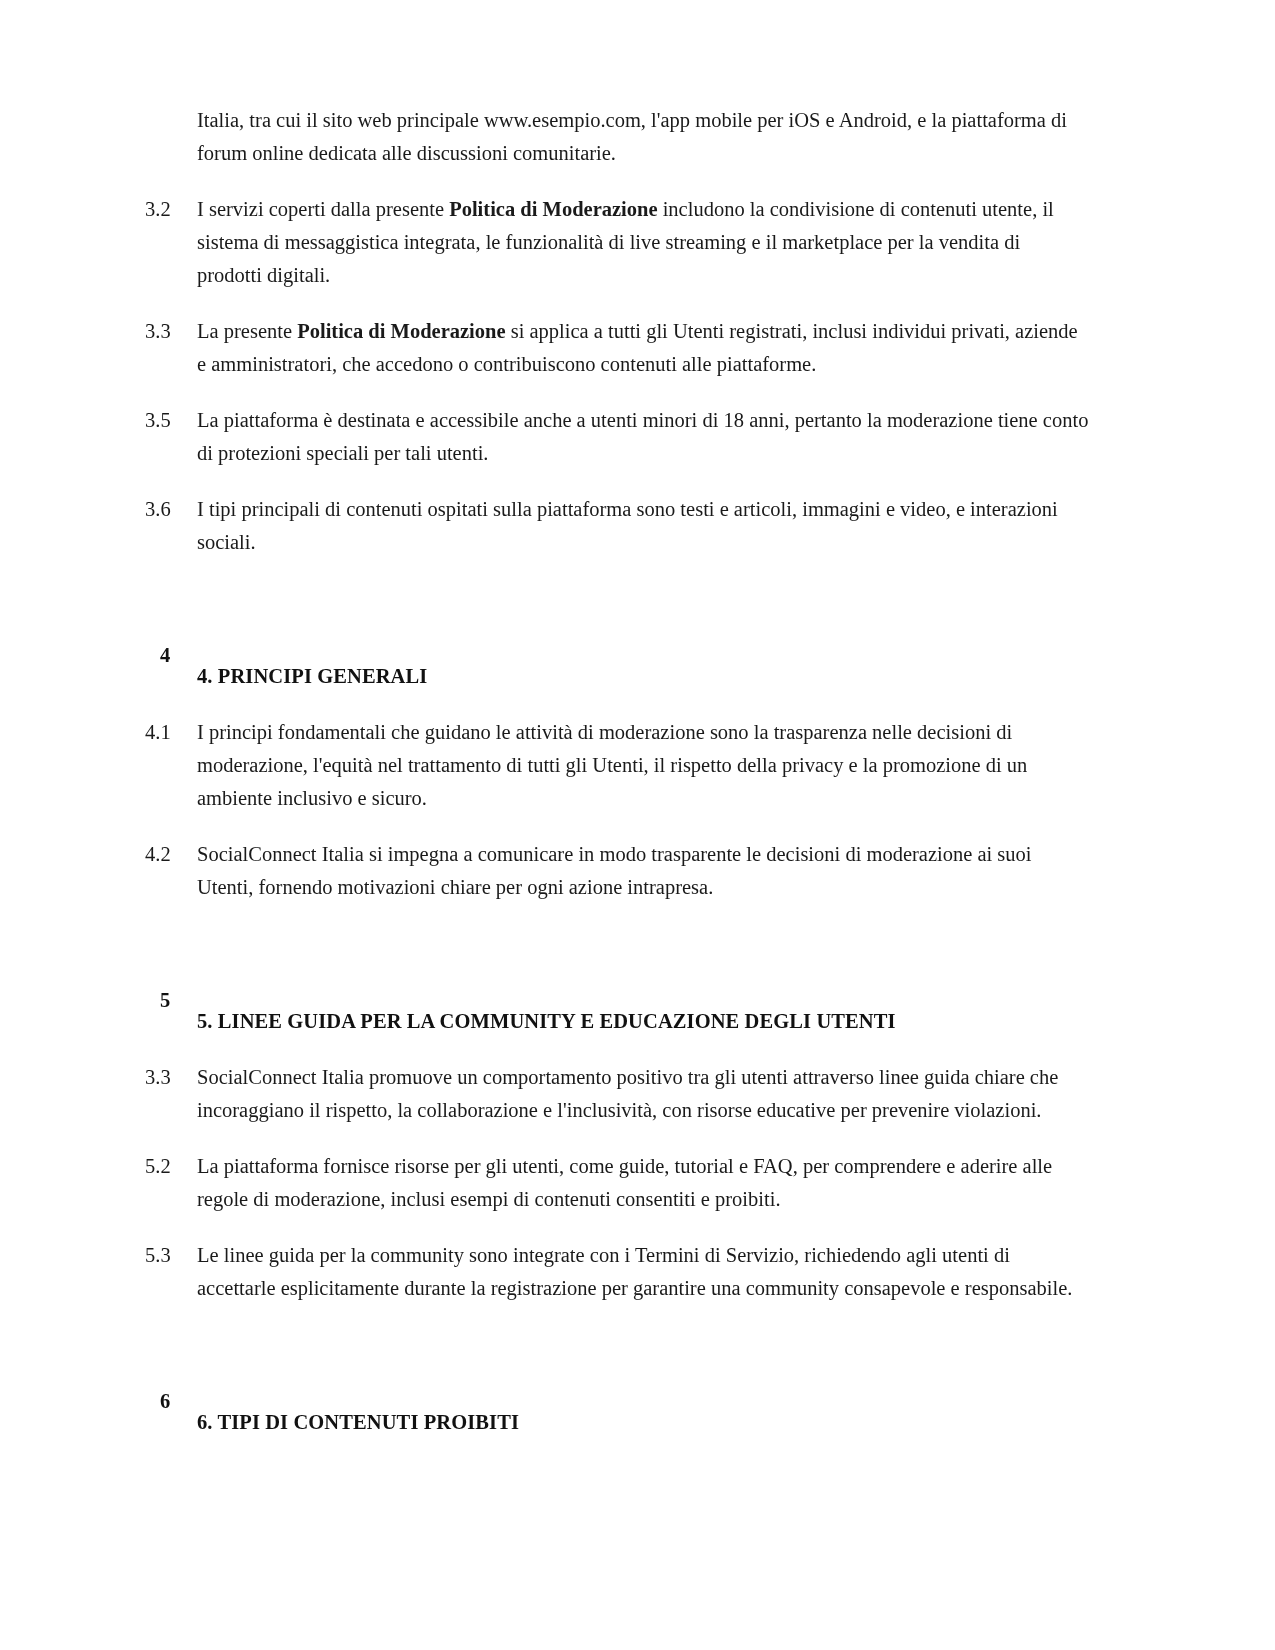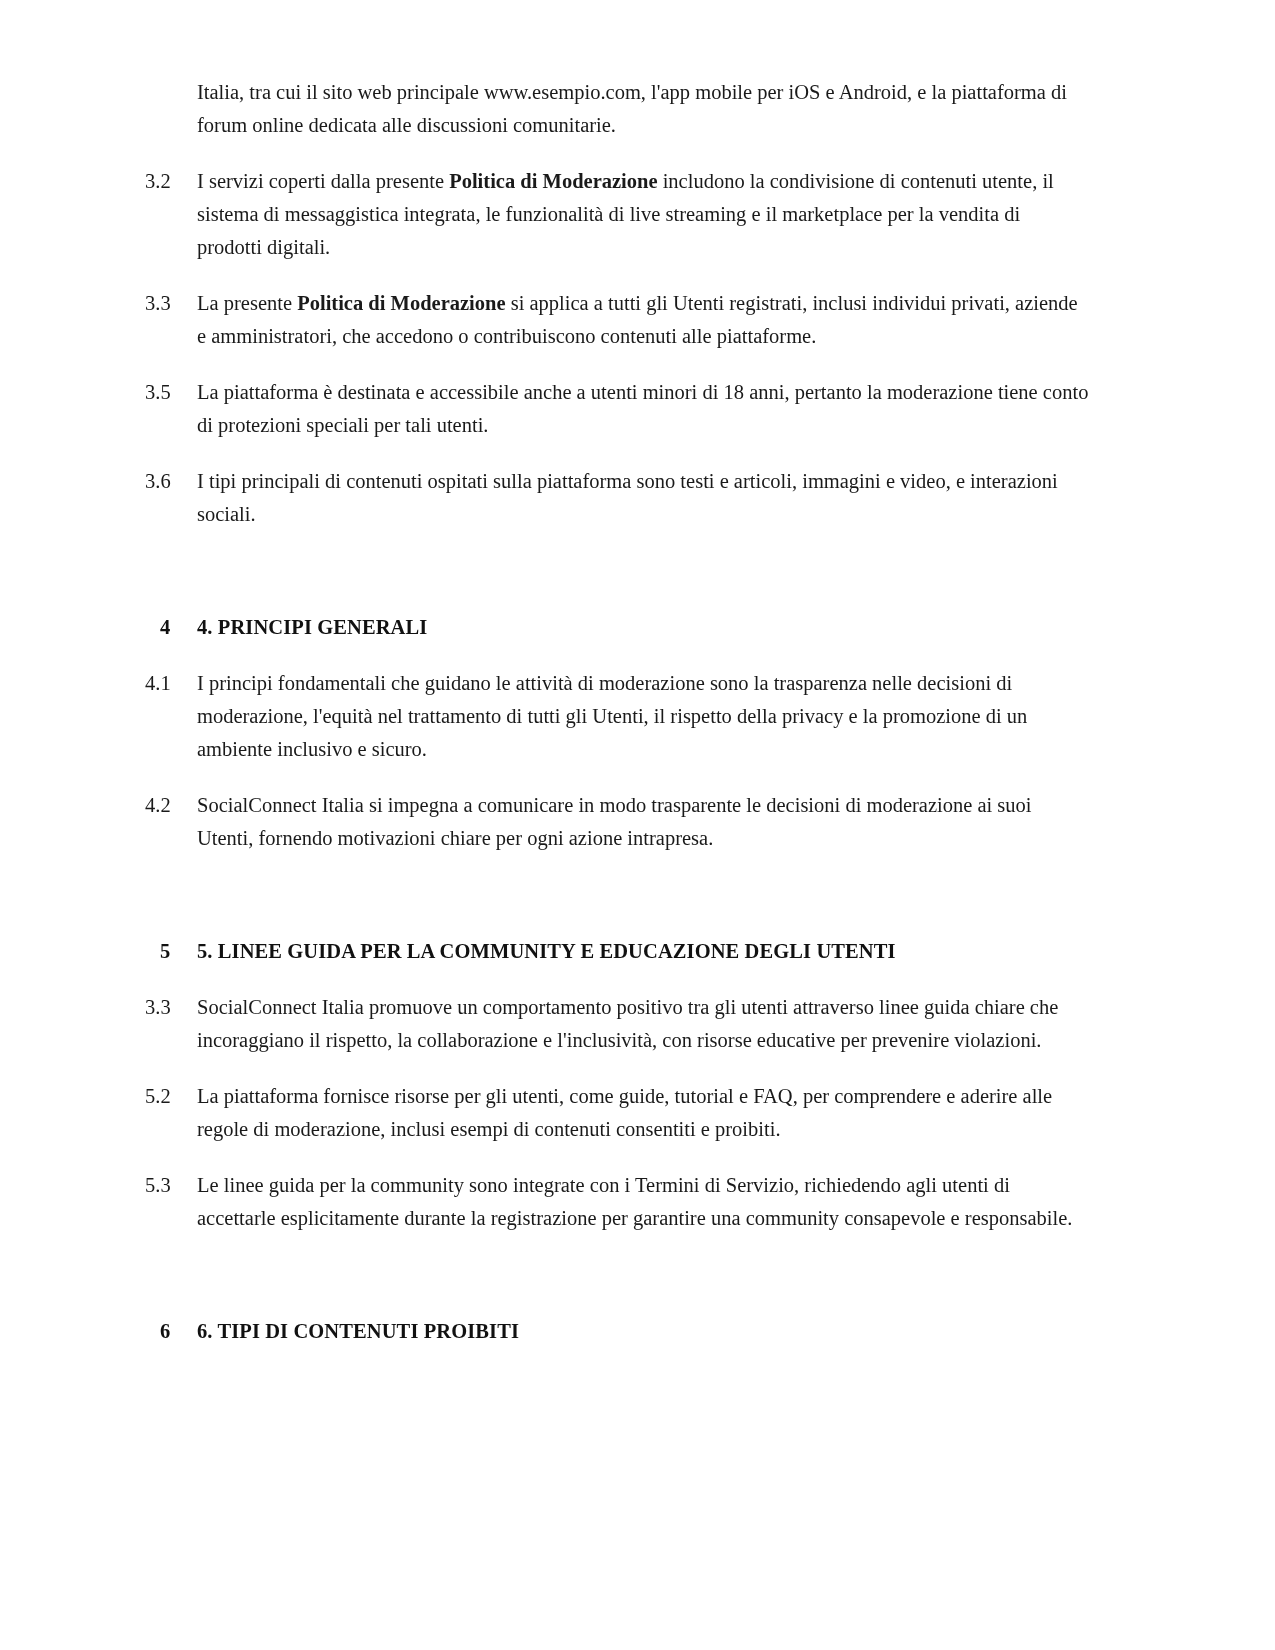--- a/index.html
+++ b/index.html
@@ -12,21 +12,21 @@
     height: 1650px;
     font-family: "Liberation Serif", "DejaVu Serif", serif;
     color: #1a1a1a;
     -webkit-font-smoothing: antialiased;
   }
   .page {
     position: relative;
     width: 1275px;
     height: 1650px;
     box-sizing: border-box;
-    padding: 76px 185px 0 145px;
+    padding: 104px 185px 0 145px;
     background: #ffffff;
   }
 
   
   .clause {
     display: flex;
     align-items: flex-start;
     margin: 0 0 23px 0;
   }
   .clause-num {
@@ -65,20 +65,21 @@
     font-weight: bold;
     color: #111111;
   }
   .heading-text {
     flex: 1 1 auto;
     font-size: 20.5px;
     line-height: 32px;
     font-weight: bold;
     color: #111111;
     letter-spacing: 0.1px;
+    margin-top: 21px;
   }
 
   
   .gap-before-heading { height: 57px; }
   .gap-after-heading  { height: 24px; }
 
   b, strong { font-weight: bold; font-family: Liberation Serif, serif; }
 </style>
 </head>
 <body>

